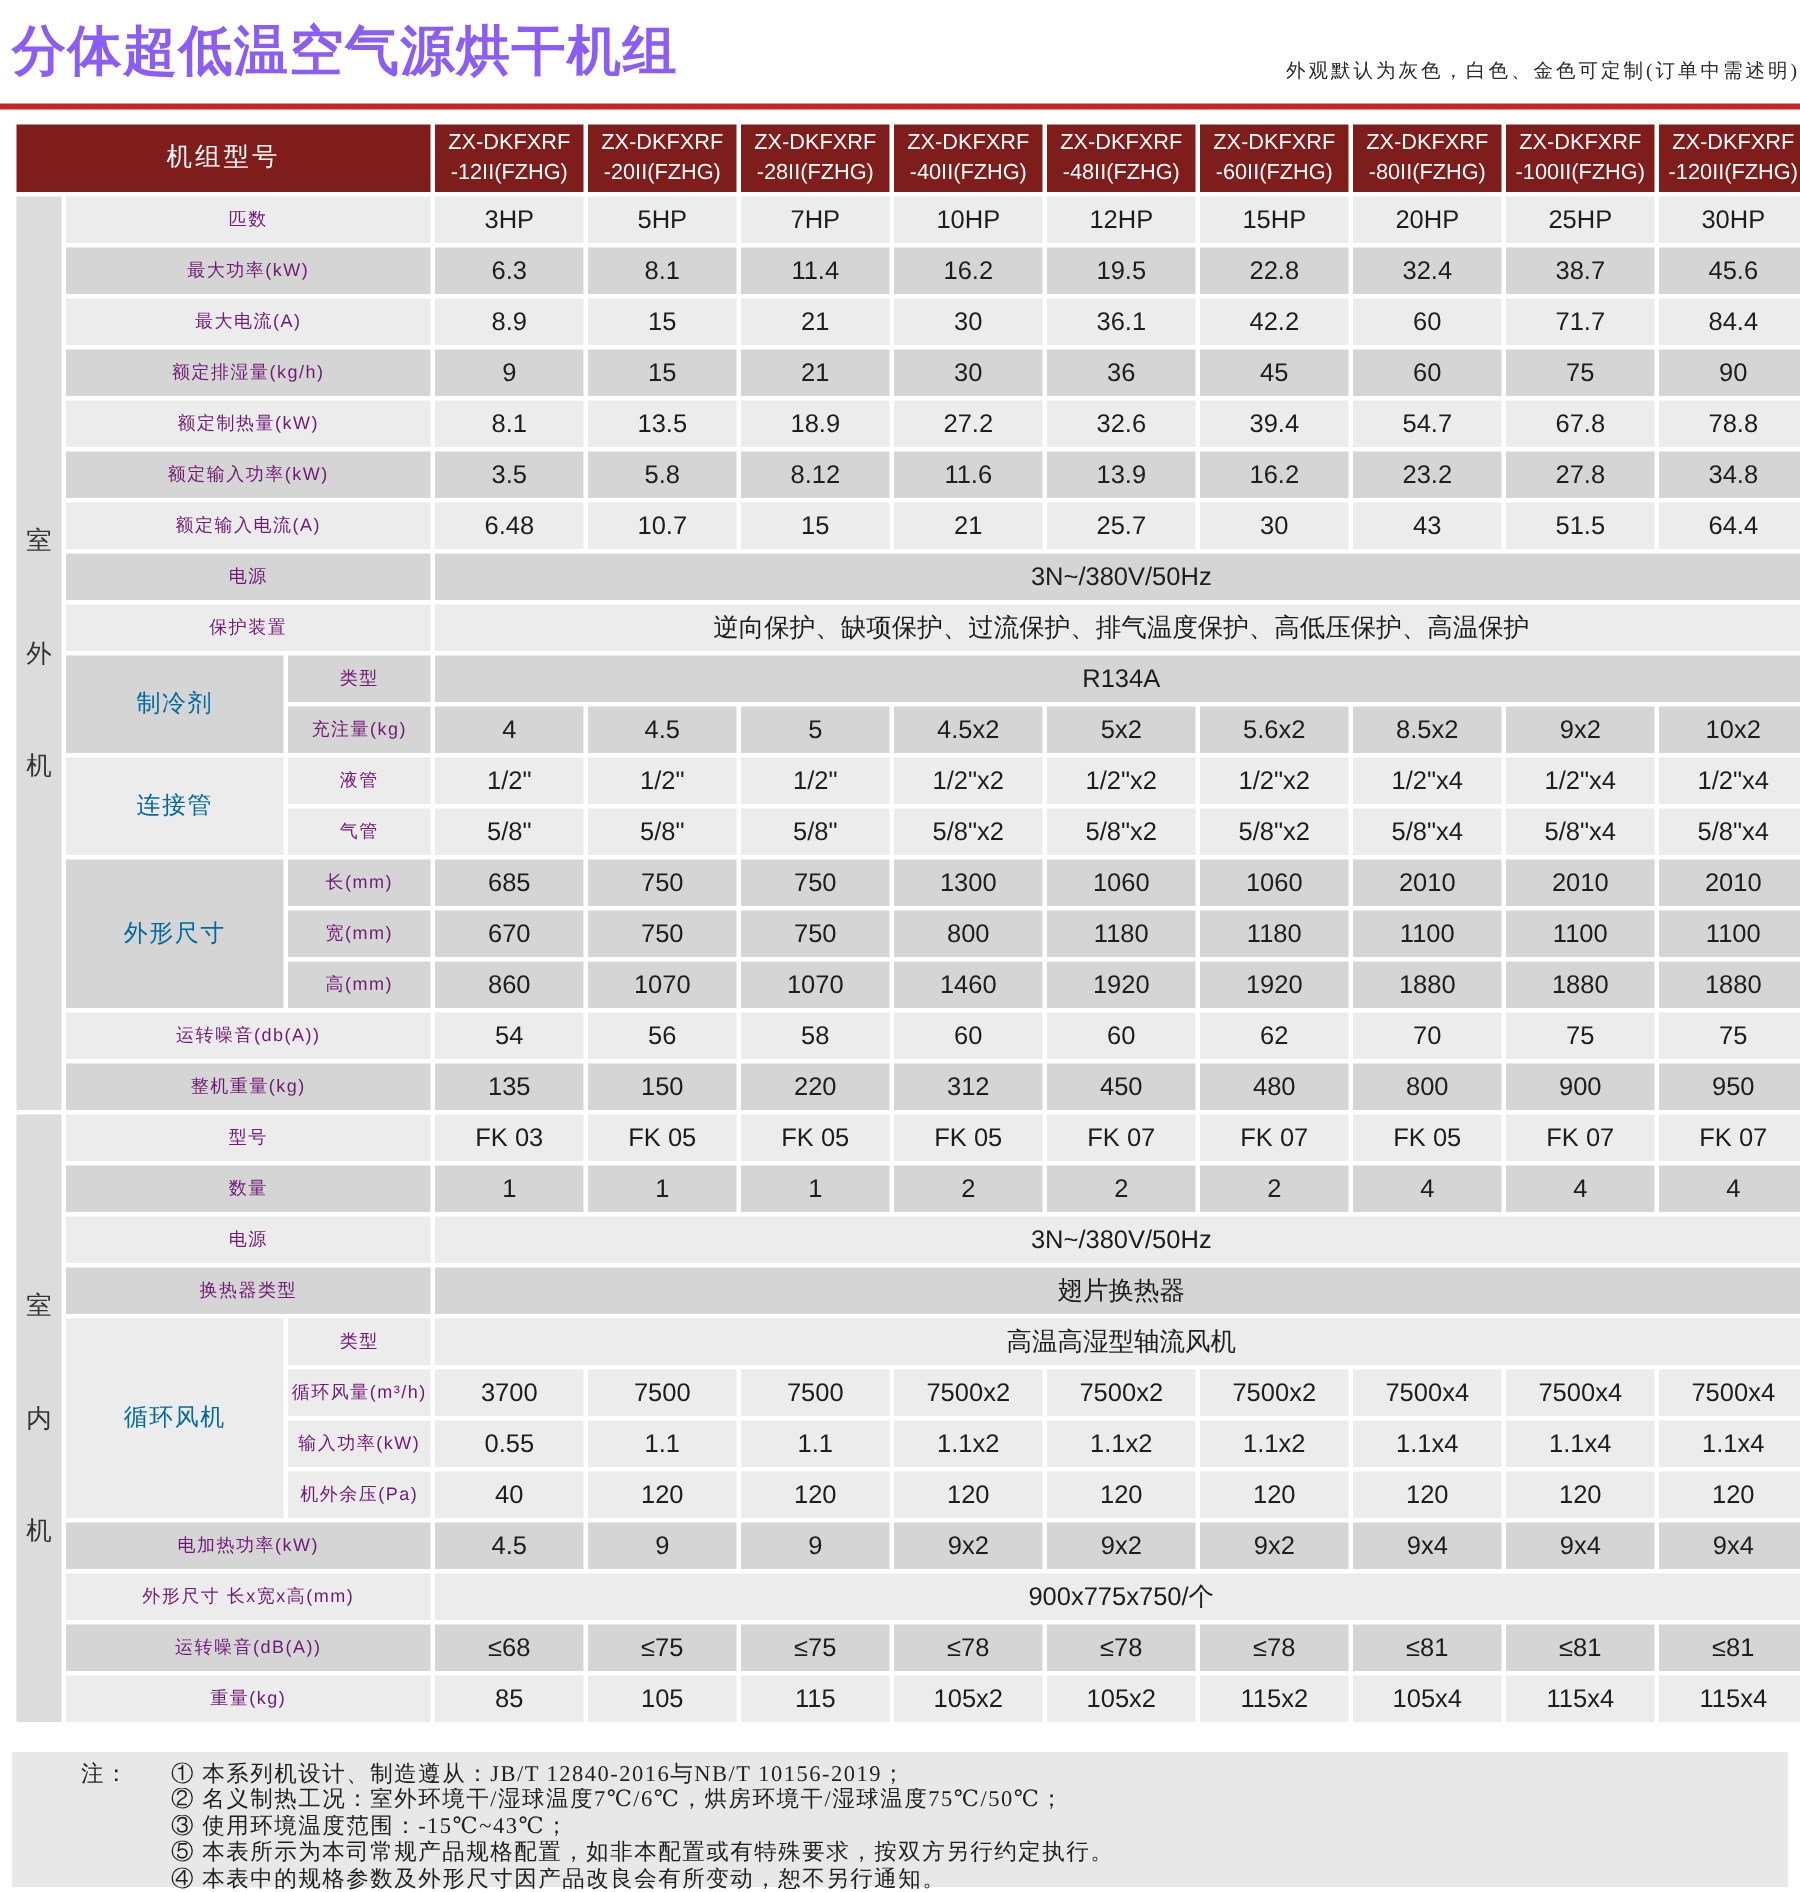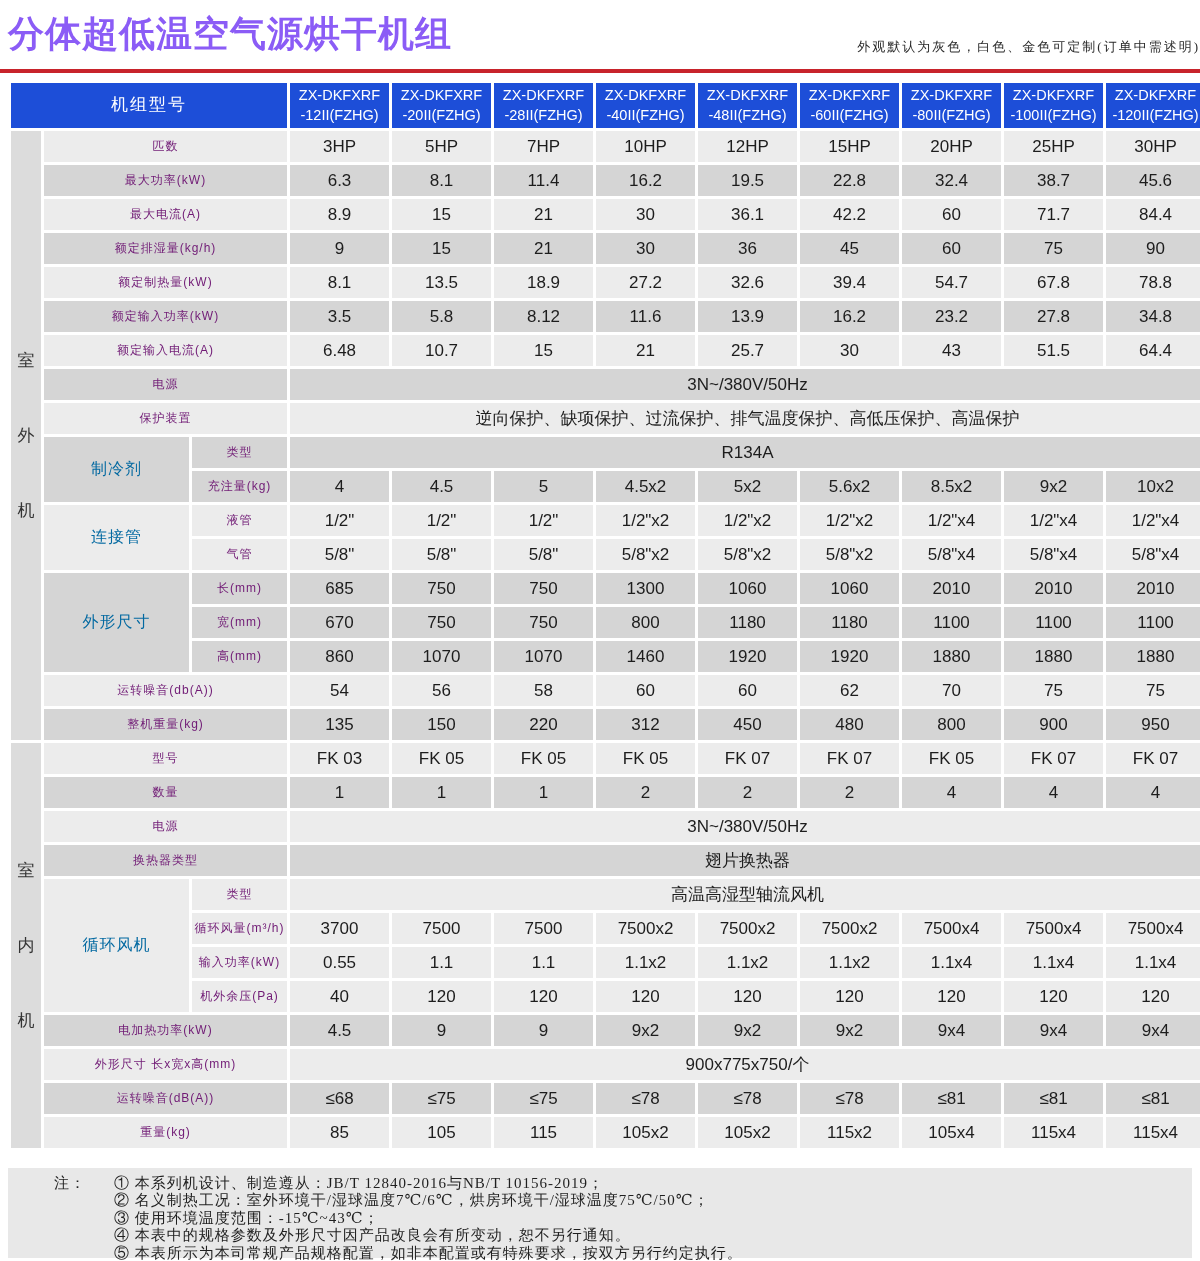--- a/index.html
+++ b/index.html
@@ -30,21 +30,21 @@
     table-layout:fixed;width:1200px;
     background:#ffffff;
   }
   table.spec td,table.spec th{
     padding:0;margin:0;text-align:center;vertical-align:middle;
     overflow:hidden;
   }
   thead tr{height:45px;}
   tbody tr{height:31px;}
   th.red{
-    background:#1d4ed8;color:#ffffff;font-weight:400;
+    background:#7f1d1d;color:#ffffff;font-weight:400;
     font-size:14.5px;line-height:1.32;
   }
   th.red.corner{font-size:17px;letter-spacing:2px;}
   th.red .mline{display:block;white-space:nowrap;overflow:hidden;}
   td.sL{background:#ececec;}
   td.sD{background:#d5d5d5;}
   td.strip{background:#dcdcdc;}
   td.lbl{font-size:12px;color:#701a75;letter-spacing:1px;}
   td.grp{font-size:16px;color:#0369a1;letter-spacing:1px;}
   td.val{font-size:17px;color:#1d1d1d;}
@@ -454,16 +454,16 @@
       </tbody>
   </table>
 </div>
 
 <div class="notes">
   <span class="notes-prefix">注：</span>
   <div class="notes-items">
     <div class="note-item">① 本系列机设计、制造遵从：JB/T 12840-2016与NB/T 10156-2019；</div>
     <div class="note-item">② 名义制热工况：室外环境干/湿球温度7℃/6℃，烘房环境干/湿球温度75℃/50℃；</div>
     <div class="note-item">③ 使用环境温度范围：-15℃~43℃；</div>
+    <div class="note-item">⑤ 本表所示为本司常规产品规格配置，如非本配置或有特殊要求，按双方另行约定执行。</div>
     <div class="note-item">④ 本表中的规格参数及外形尺寸因产品改良会有所变动，恕不另行通知。</div>
-    <div class="note-item">⑤ 本表所示为本司常规产品规格配置，如非本配置或有特殊要求，按双方另行约定执行。</div>
   </div>
 </div>
 
 </body></html>

